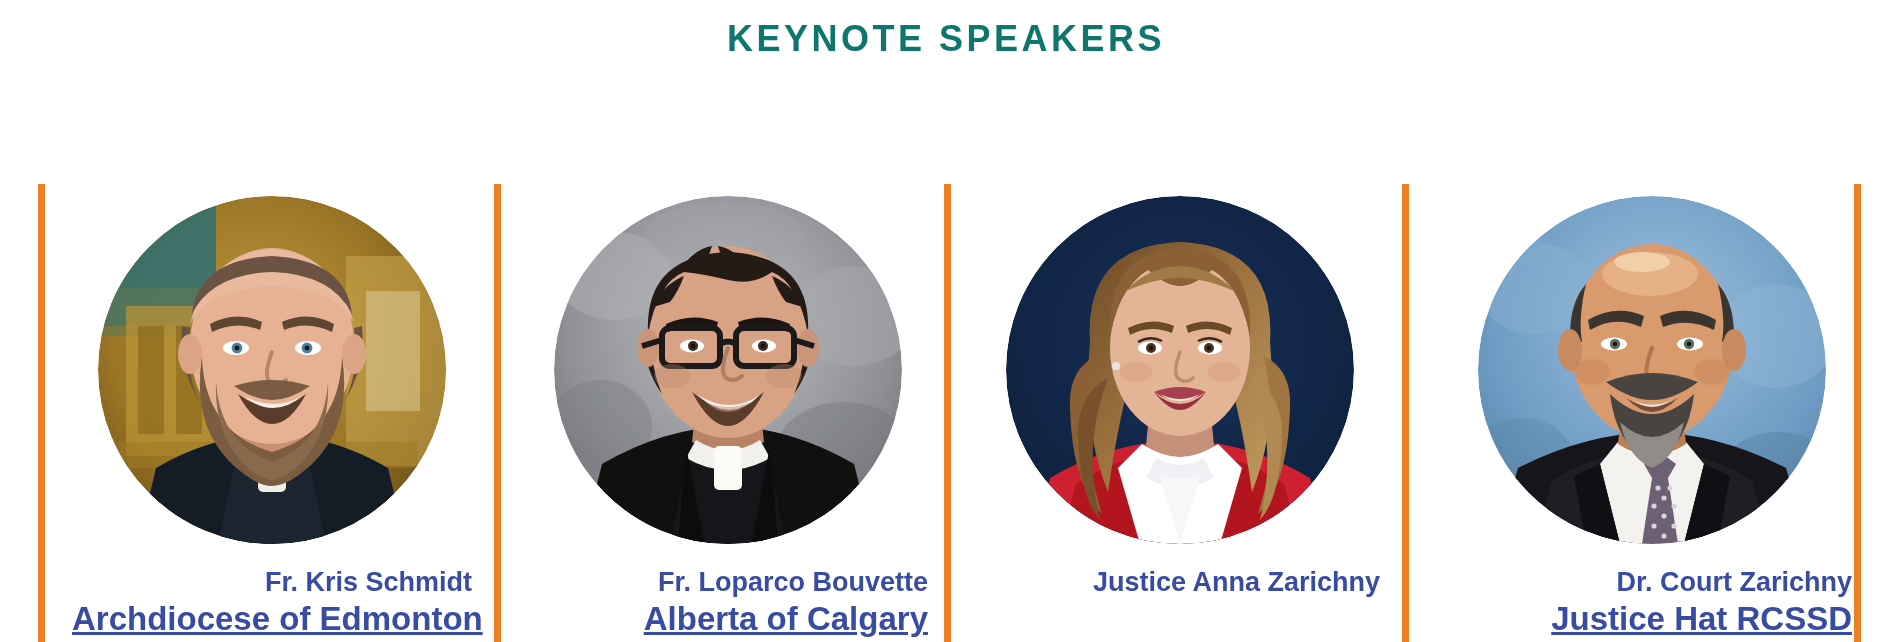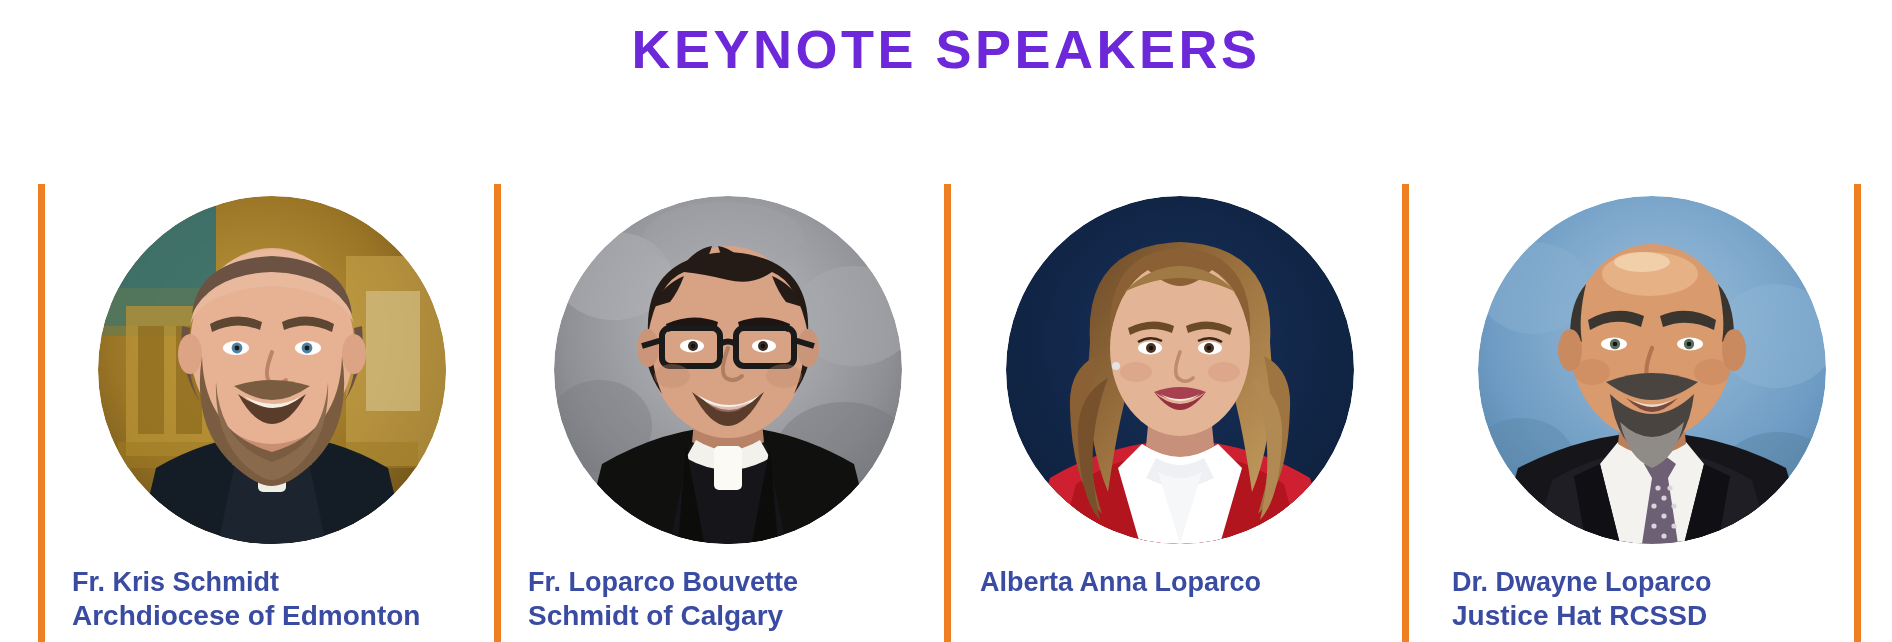--- a/index.html
+++ b/index.html
@@ -19,43 +19,43 @@
     overflow: hidden;
   }
 
   
   #page-title {
     position: absolute;
     top: 18px;
     left: 0;
     width: 1892px;
     text-align: center;
-    font-size: 54px;
+    font-size: 36px;
     font-weight: 700;
     letter-spacing: 3.5px;
-    color: #6d28d9;
+    color: #0f766e;
     line-height: 1.15;
     white-space: nowrap;
   }
 
   
   .divider-bar {
     position: absolute;
     top: 184px;
     width: 7px;
     height: 458px;
     background: #ee7f22;
   }
 
   
   .speaker {
     position: absolute;
     top: 196px;
     width: 400px;
-    text-align: left;
+    text-align: right;
   }
 
   .photo-wrap {
     position: relative;
     width: 348px;
     height: 348px;
     margin: 0 auto;
   }
 
   .photo {
@@ -74,22 +74,23 @@
     font-weight: 700;
     line-height: 1.24;
   }
   .sp-name {
     display: block;
     font-size: 27px;
     white-space: nowrap;
   }
   .sp-org {
     display: block;
-    font-size: 28px;
+    font-size: 33px;
     white-space: nowrap;
+    text-decoration: underline;
   }
 </style>
 </head>
 <body>
 
 <div id="stage">
 
   <div id="page-title">KEYNOTE SPEAKERS</div>
 
   <div class="divider-bar" style="left:38px"></div>
@@ -245,21 +246,21 @@
             <path d="M152 206 q22 10 44 0 q-10 10 -22 10 q-12 0 -22 -10 Z" fill="#c98e86" opacity="0.55"></path>
 
             <ellipse cx="118" cy="180" rx="18" ry="12" fill="#c08a6d" opacity="0.35"></ellipse>
             <ellipse cx="230" cy="180" rx="18" ry="12" fill="#c08a6d" opacity="0.35"></ellipse>
           </g>
         </svg>
       </div>
     </div>
     <div class="caption">
       <span class="sp-name">Fr. Loparco Bouvette</span>
-      <span class="sp-org">Schmidt of Calgary</span>
+      <span class="sp-org">Alberta of Calgary</span>
     </div>
   </div>
 
   <div class="speaker" style="left:980px">
     <div class="photo-wrap">
       <div class="photo">
         <svg viewBox="0 0 348 348" xmlns="http://www.w3.org/2000/svg">
           <defs>
             <radialGradient id="bg3" cx="50%" cy="42%" r="80%">
               <stop offset="0%" stop-color="#17305a"></stop>
@@ -320,21 +321,21 @@
 
             <circle cx="110" cy="170" r="4" fill="#e3e3e3"></circle>
 
             <ellipse cx="130" cy="176" rx="16" ry="10" fill="#d29078" opacity="0.35"></ellipse>
             <ellipse cx="218" cy="176" rx="16" ry="10" fill="#d29078" opacity="0.35"></ellipse>
           </g>
         </svg>
       </div>
     </div>
     <div class="caption">
-      <span class="sp-name">Alberta Anna Loparco</span>
+      <span class="sp-name">Justice Anna Zarichny</span>
     </div>
   </div>
 
   <div class="speaker" style="left:1452px">
     <div class="photo-wrap">
       <div class="photo">
         <svg viewBox="0 0 348 348" xmlns="http://www.w3.org/2000/svg">
           <defs>
             <radialGradient id="bg4" cx="52%" cy="36%" r="80%">
               <stop offset="0%" stop-color="#9dbfdb"></stop>
@@ -408,18 +409,18 @@
             <path d="M148 202 q26 16 52 0 q-14 14 -26 14 q-12 0 -26 -14 Z" fill="#7a4a3c"></path>
             <path d="M154 204 q20 9 40 0 q-10 7 -20 7 q-10 0 -20 -7 Z" fill="#e8ddcf"></path>
 
             <ellipse cx="114" cy="176" rx="18" ry="13" fill="#c07c50" opacity="0.32"></ellipse>
             <ellipse cx="234" cy="176" rx="18" ry="13" fill="#c07c50" opacity="0.32"></ellipse>
           </g>
         </svg>
       </div>
     </div>
     <div class="caption">
-      <span class="sp-name">Dr. Dwayne Loparco</span>
+      <span class="sp-name">Dr. Court Zarichny</span>
       <span class="sp-org">Justice Hat RCSSD</span>
     </div>
   </div>
 
 </div>
 
 </body></html>

